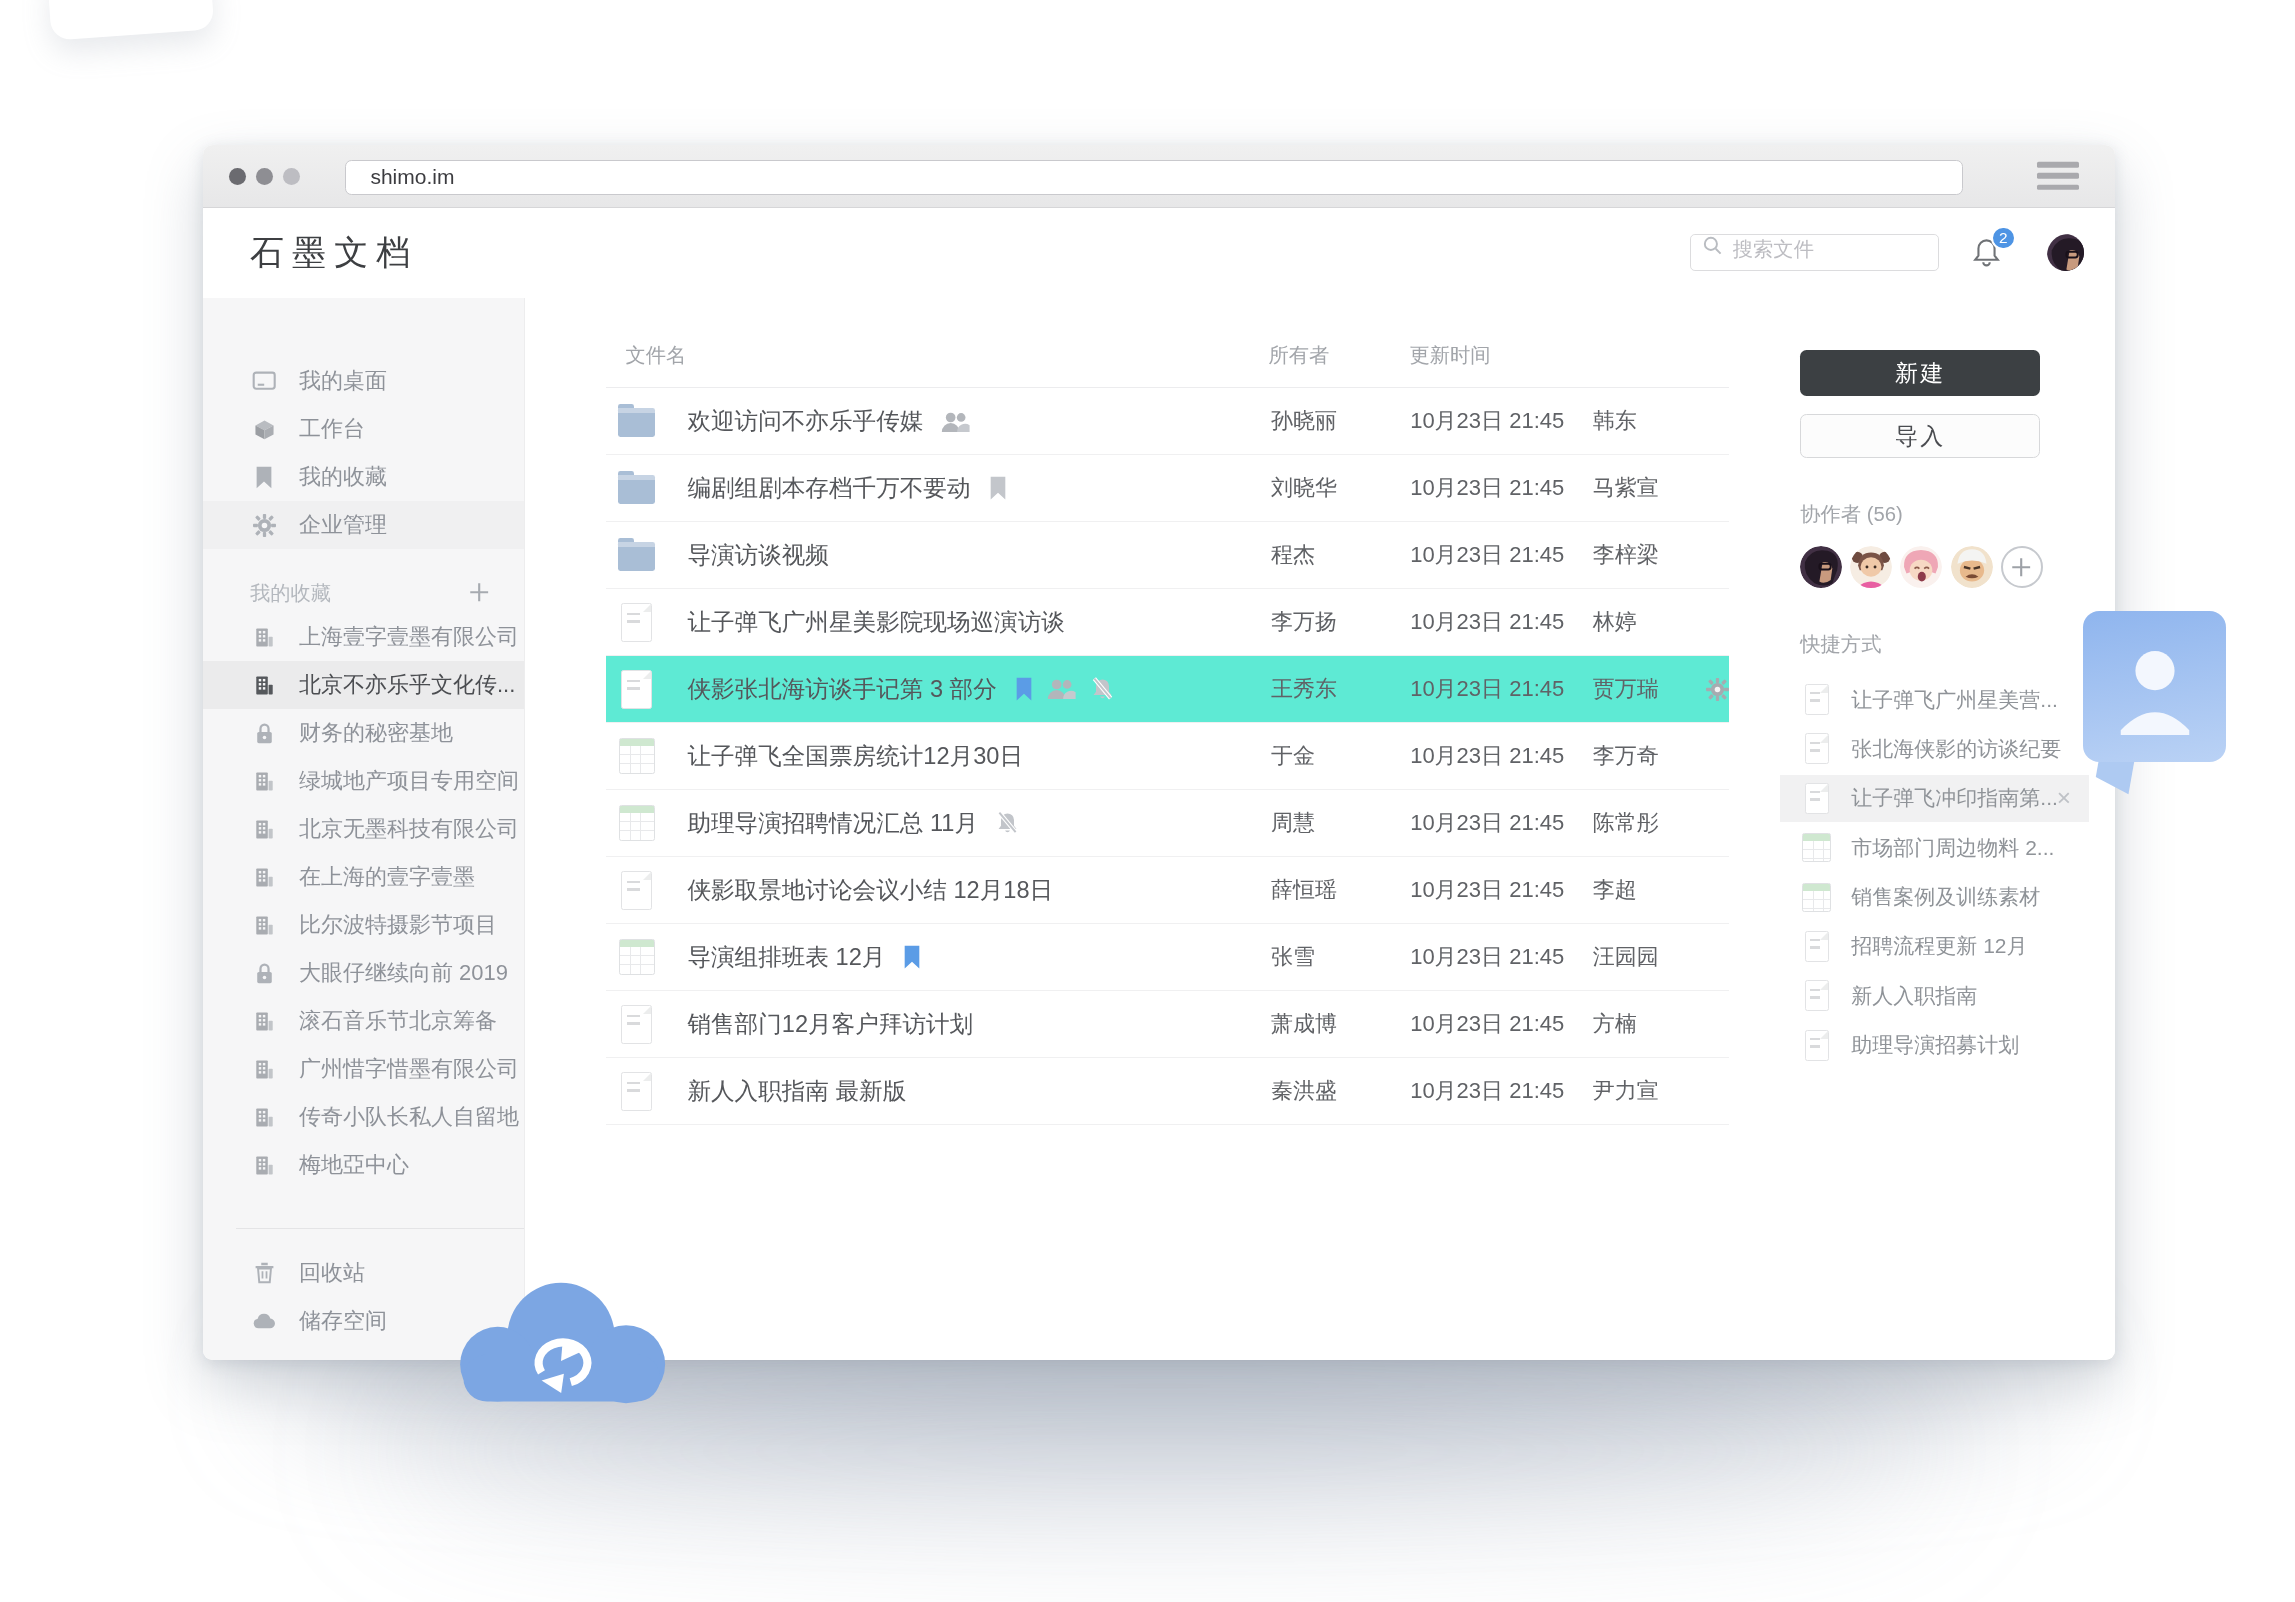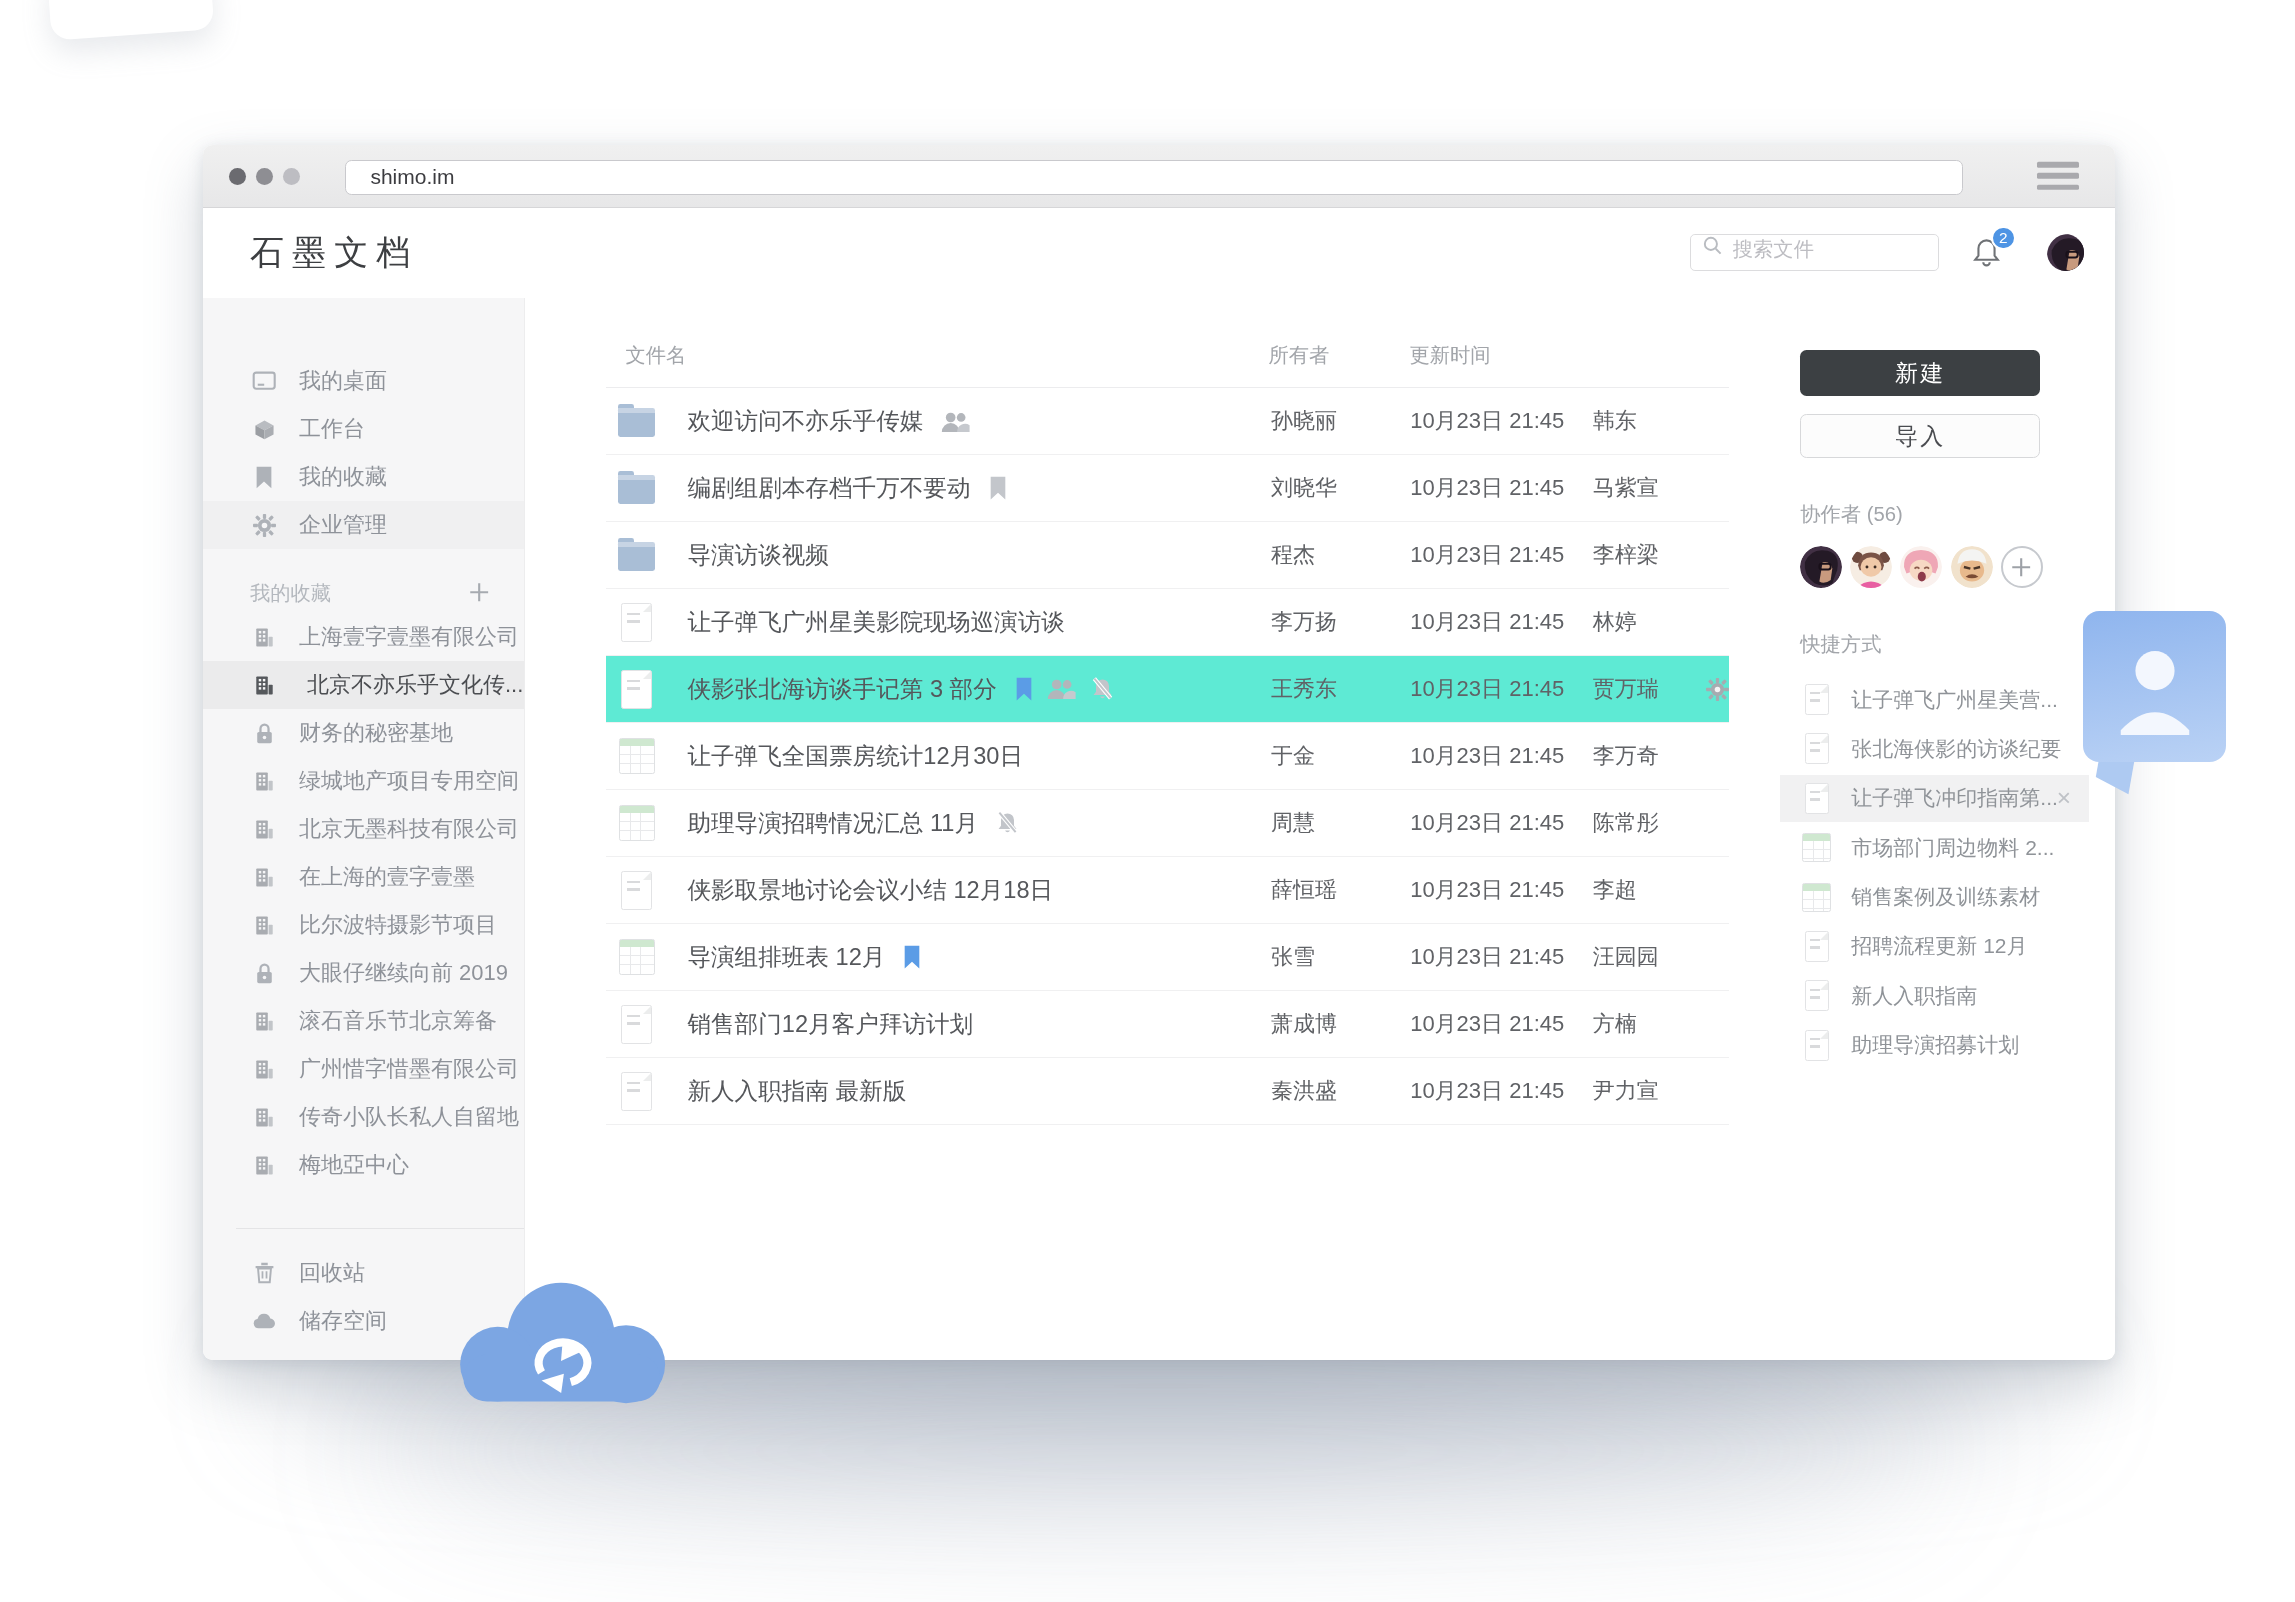--- a/index.html
+++ b/index.html
@@ -52,21 +52,21 @@
 
   
   .sidebar { width:322px; background:#f6f6f7; border-right:0.8px solid #ededee;
     padding-top:59px; flex-shrink:0; }
   .side-item { height:48px; display:flex; align-items:center; padding-left:47px; cursor:pointer; }
   .side-item .si-icon { width:28px; height:28px; display:flex; align-items:center; justify-content:center;
     margin-right:21px; color:#aeb2b8; }
   .side-item .si-label { font-size:22px; color:#8e9299; white-space:nowrap; }
   .side-item.hover { background:#f0f0f1; }
   .side-item.selected { background:#ebebec; }
-  .side-item.selected .si-label { color:#4b4d51;margin-left:8px; }
+  .side-item.selected .si-label { color:#4b4d51; }
   .side-item.selected svg .fill { fill:#55585c; }
   .teams-header { height:41px; margin-top:23px; display:flex; align-items:center;
     padding:0 33px 0 47px; }
   .teams-header .th-label { font-size:20.3px; color:#b4b8be; flex:1; }
   .side-divider { border-top:0.8px solid #e4e4e6; margin:39px 0 19.5px 33px; }
   .plusbtn { color:#a6aab0; cursor:pointer; display:flex; }
 
   
   .main { position:relative; flex:1; background:#fff; }
   .table { position:absolute; left:81px; top:0; width:1123px; }

